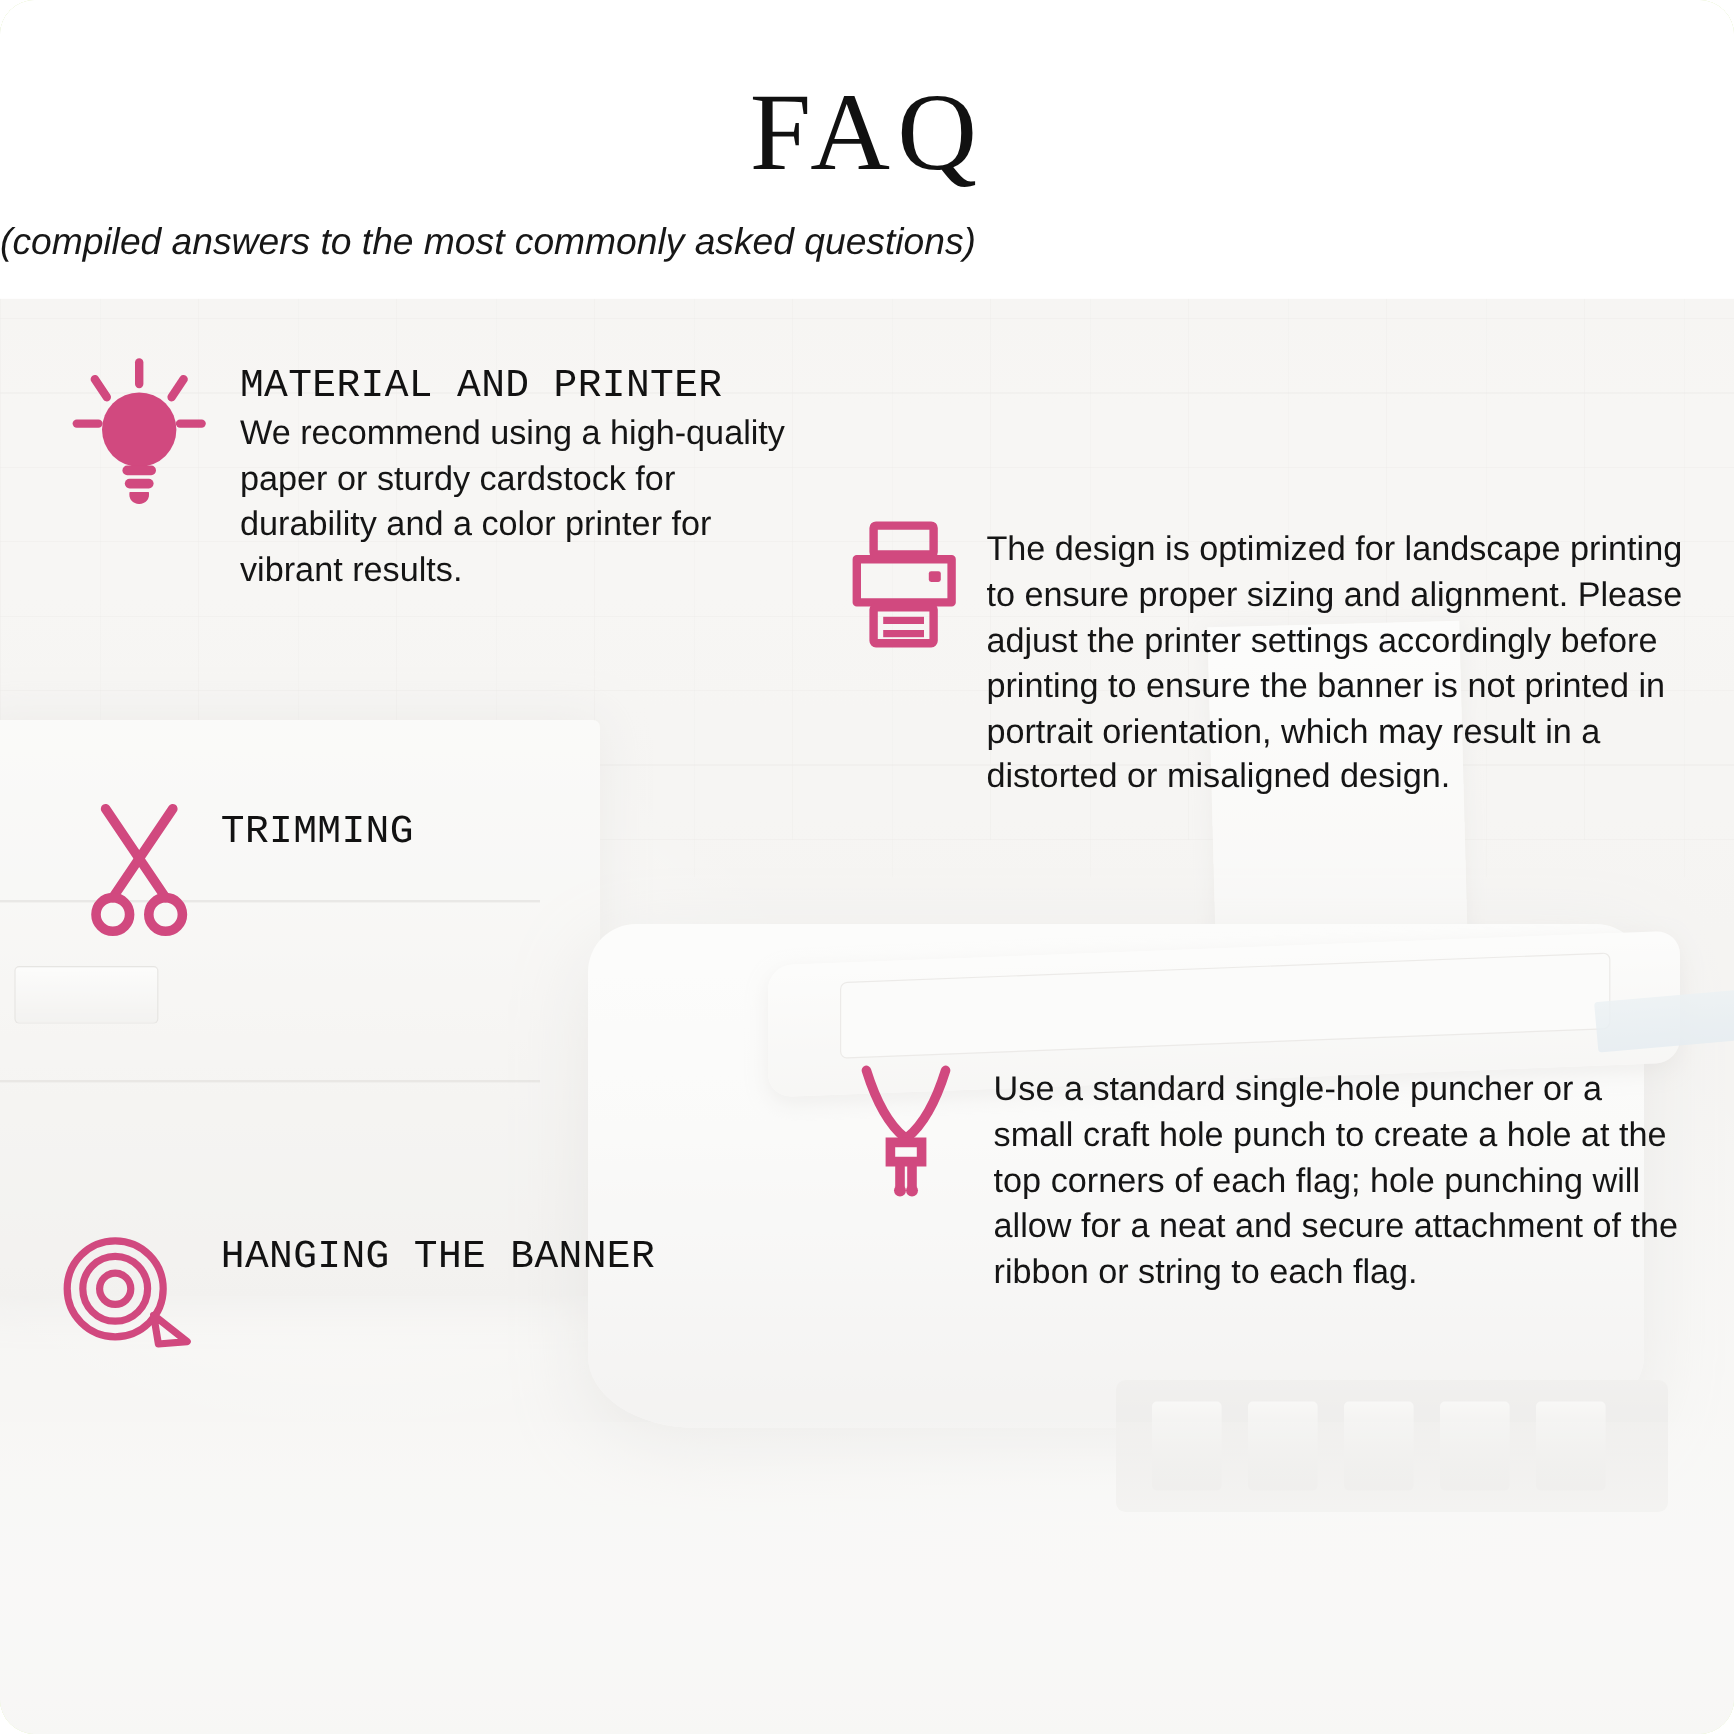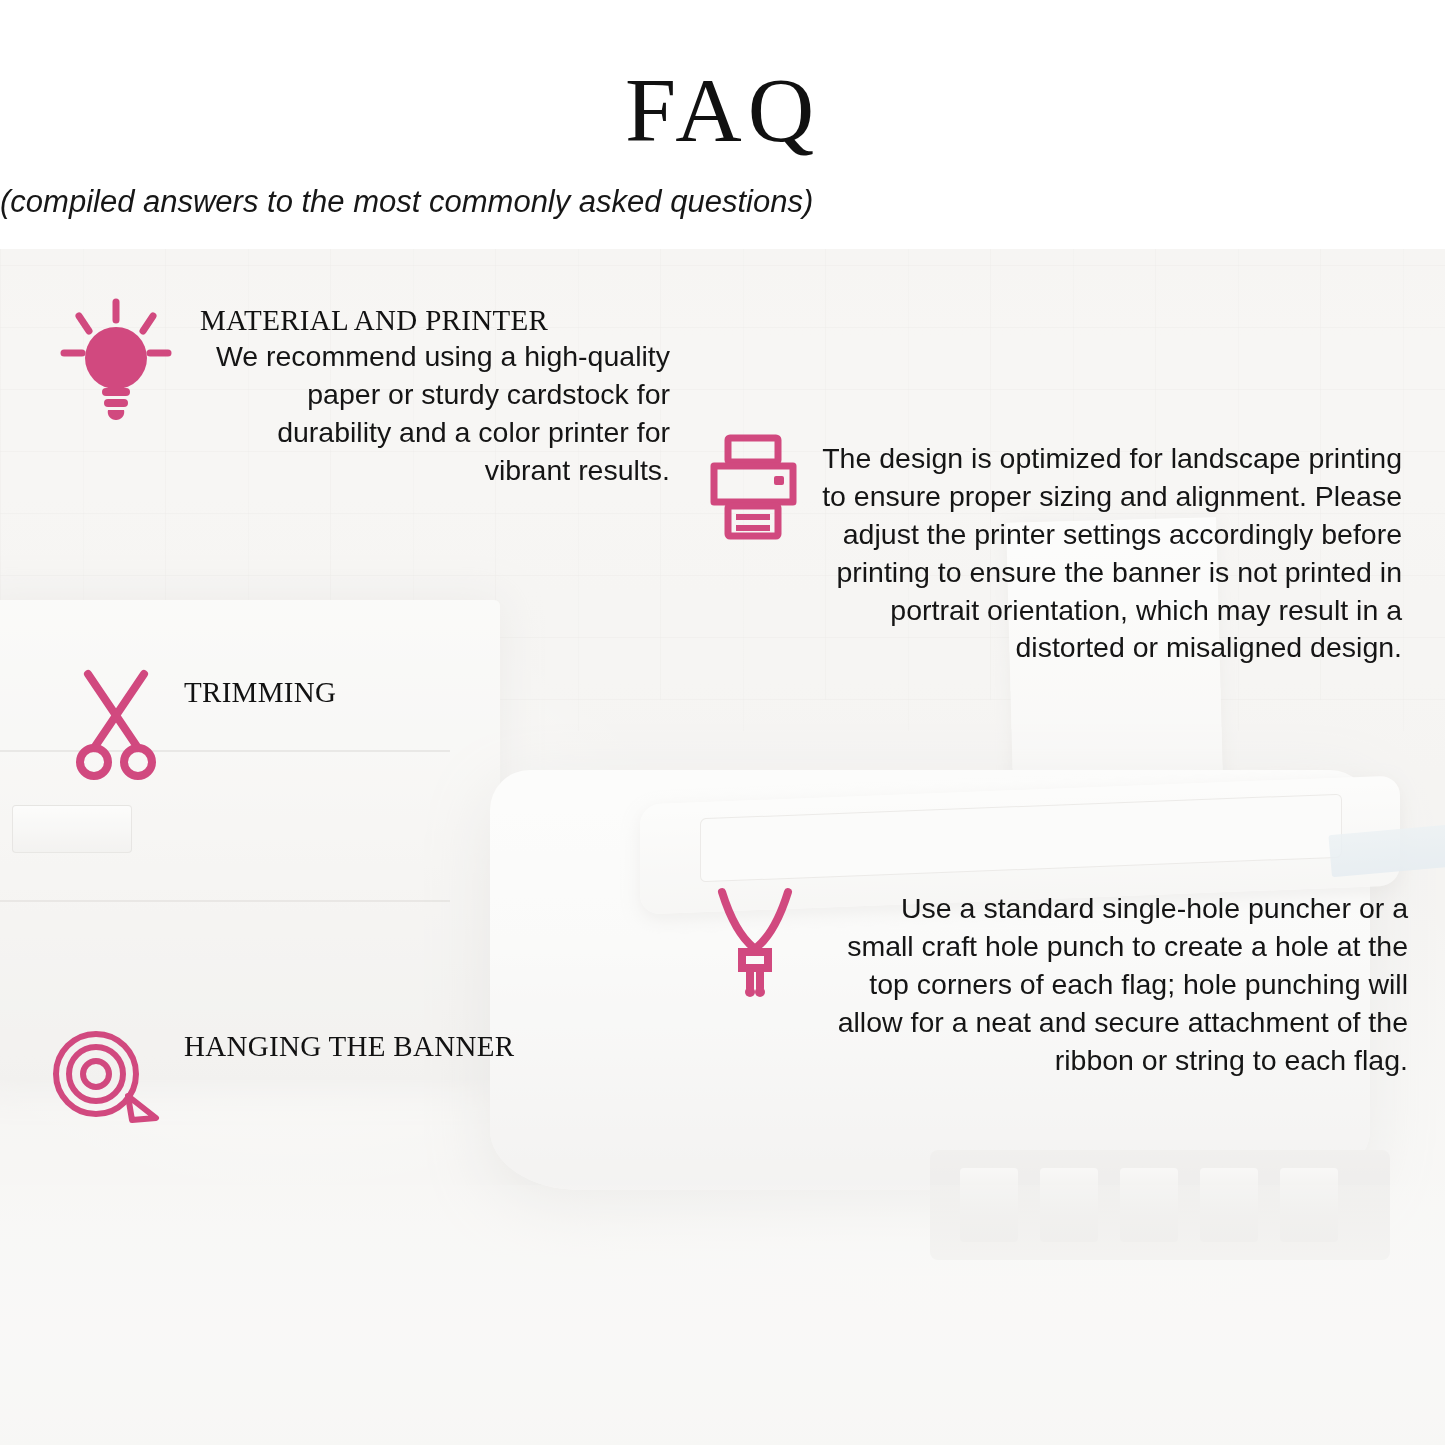--- a/index.html
+++ b/index.html
@@ -13,20 +13,21 @@
     background: #ffffff;
     overflow: hidden;
   }
 
   .page {
     position: relative;
     width: 1445px;
     height: 1445px;
     background: #bef264;
     overflow: hidden;
+    border-radius: 29px;
   }
 
   
   .photo-bg {
     position: absolute;
     inset: 0;
     background:
       radial-gradient(ellipse 50% 35% at 72% 78%, rgba(252,252,252,0.95) 0%, rgba(248,248,248,0.0) 70%),
       radial-gradient(ellipse 40% 30% at 20% 62%, rgba(255,255,255,0.85) 0%, rgba(255,255,255,0) 70%),
       linear-gradient(180deg, #efecea 0%, #f4f2f0 28%, #efedeb 60%, #f7f6f5 100%);
@@ -160,34 +161,33 @@
   }
   .block .icon {
     position: absolute;
     top: 0; left: 0;
   }
   .block .body {
     position: absolute;
   }
   .block h3 {
     margin: 0 0 2px 0;
-    font-family: Liberation Serif, serif;
+    font-family: Liberation Mono, monospace;
     font-weight: 400;
-    font-size: 29px;
+    font-size: 33px;
     letter-spacing: 0.3px;
     color: #121212;
     line-height: 1.12;
   }
   .block p {
     margin: 0;
     font-family: "Liberation Sans", sans-serif;
     font-size: 28.5px;
     line-height: 1.33;
     color: #151515;
-    text-align: right;
   }
 
   
   #b-material { left: 56px;  top: 296px;  width: 620px; }
   #b-material .body { left: 144px; top: 8px; width: 470px; }
 
   #b-trimming { left: 74px;  top: 666px;  width: 600px; }
   #b-trimming .body { left: 110px; top: 10px; width: 500px; }
 
   #b-hanging  { left: 44px;  top: 1022px; width: 640px; }

